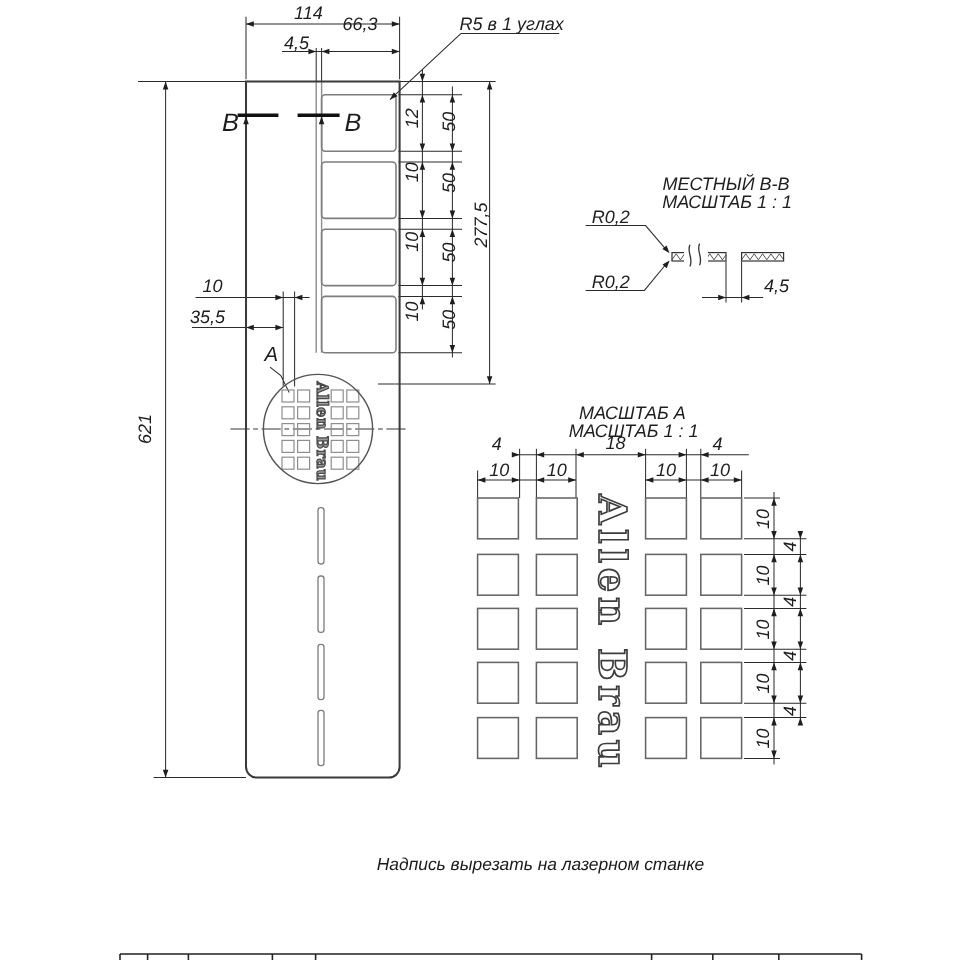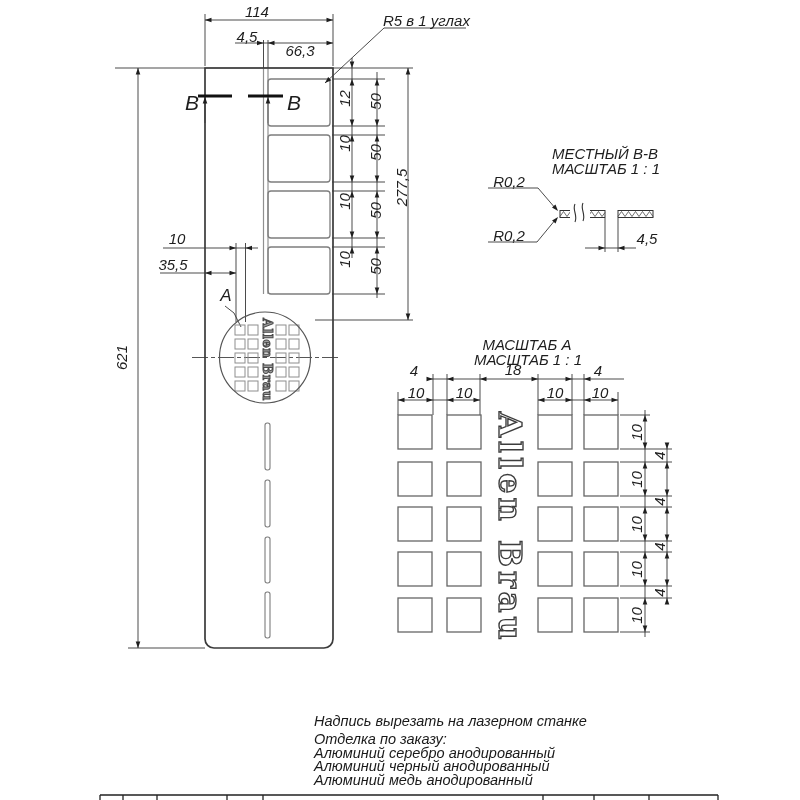--- a/index.html
+++ b/index.html
@@ -198,21 +198,21 @@
         <polygon points="667,507 669.3,513.5 664.7,513.5"></polygon>
         <polygon points="667,541 664.7,534.5 669.3,534.5"></polygon>
         <polygon points="667,552 669.3,558.5 664.7,558.5"></polygon>
         <polygon points="667,586 664.7,579.5 669.3,579.5"></polygon>
         <polygon points="667,598 669.3,604.5 664.7,604.5"></polygon>
       </g>
   </svg>
 
   <div class="t" style="left:237px;top:4px;width:40px">114</div>
   <div class="t" style="left:230px;top:29px;width:34px">4,5</div>
-  <div class="t" style="left:280px;top:43px;width:40px">66,3</div>
+  <div class="t" style="left:280px;top:13px;width:40px">66,3</div>
   <div class="t" style="left:383px;top:13px;width:86px">R5 в 1 углах</div>
   <div class="t big" style="left:181px;top:92px;width:22px">B</div>
   <div class="t big" style="left:283px;top:92px;width:22px">B</div>
 
   <div class="t rot" style="left:329px;top:91px;width:30px">12</div>
   <div class="t rot" style="left:360px;top:94px;width:30px">50</div>
   <div class="t rot" style="left:329px;top:136px;width:30px">10</div>
   <div class="t rot" style="left:360px;top:145px;width:30px">50</div>
   <div class="t rot" style="left:329px;top:194px;width:30px">10</div>
   <div class="t rot" style="left:360px;top:203px;width:30px">50</div>
@@ -249,20 +249,14 @@
   <div class="t rot" style="left:621px;top:562px;width:30px">10</div>
   <div class="t rot" style="left:621px;top:608px;width:30px">10</div>
   <div class="t rot" style="left:649px;top:448px;width:20px">4</div>
   <div class="t rot" style="left:649px;top:494px;width:20px">4</div>
   <div class="t rot" style="left:649px;top:539px;width:20px">4</div>
   <div class="t rot" style="left:649px;top:585px;width:20px">4</div>
 
   <div class="logo logo-detail" style="left:397px;top:507px;">Allen Brau</div>
 
   <div class="notes" style="top:715px;">Надпись вырезать на лазерном станке</div>
-  <div class="notes" style="top:733px;">
-    <div>Отделка по заказу:</div>
-    <div>Алюминий серебро анодированный</div>
-    <div>Алюминий черный анодированный</div>
-    <div>Алюминий медь анодированный</div>
-  </div>
 
 </div>
 
 </body></html>

